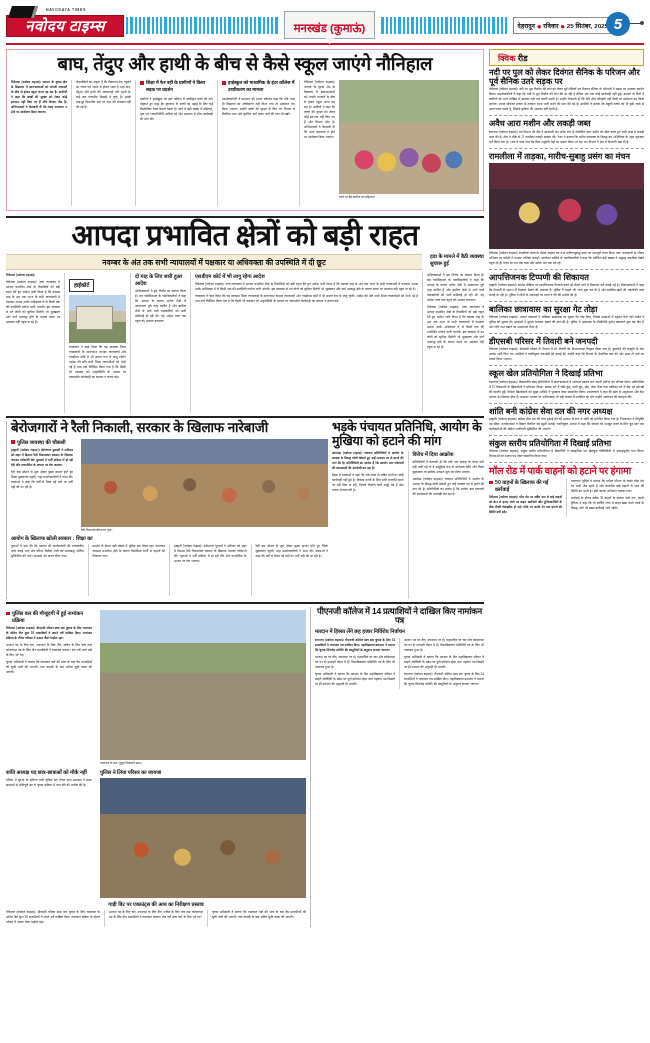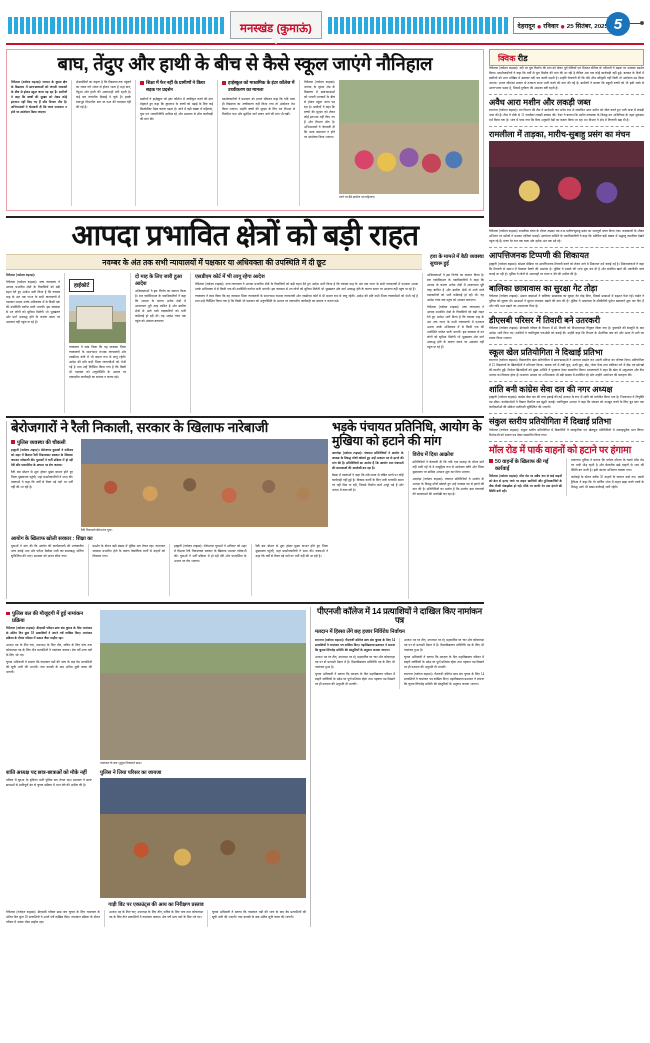--- a/index.html
+++ b/index.html
@@ -186,20 +186,25 @@
   .side-h { font-family: "Liberation Sans", sans-serif; font-weight: bold;
             font-size: 8.2px; line-height: 1.12; color: #111; margin: 2px 0 1px; }
   .dash { border-top: 1px dashed #9a9a9a; margin: 3px 0; }
 </style>
 </head>
 <body>
 
 <div class="page">
 
   <div class="masthead">
+    <div class="logo-wrap">
+      <div class="logo-corner"></div>
+      <div class="logo-latin">NAVODAYA TIMES</div>
+      <div class="logo-box">नवोदय टाइम्स</div>
+    </div>
 
     <div class="bars">
       <i></i>
         <i></i>
         <i></i>
         <i></i>
         <i></i>
         <i></i>
         <i></i>
         <i></i>
@@ -488,20 +493,21 @@
       </div>
     </div>
 
     <div class="right-col">
       <div class="quick-head">
         <span class="q1">क्विक</span>
         <span class="q2">रीड</span>
       </div>
 
       <div>
+        <div class="side-h">नदी पर पुल को लेकर दिवंगत सैनिक के परिजन और पूर्व सैनिक उतरे सड़क पर</div>
         <div class="copy">नैनीताल (नवोदय टाइम्स)। नदी पर पुल निर्माण की मांग को लेकर पूर्व सैनिकों एवं दिवंगत सैनिक के परिजनों ने सड़क पर उतरकर प्रदर्शन किया। प्रदर्शनकारियों ने कहा कि वर्षों से पुल निर्माण की मांग की जा रही है लेकिन अब तक कोई कार्यवाही नहीं हुई। बरसात के दिनों में ग्रामीणों को जान जोखिम में डालकर नदी पार करनी पड़ती है। उन्होंने चेतावनी दी कि यदि शीघ्र स्वीकृति नहीं मिली तो आंदोलन उग्र किया जाएगा। ज्ञापन सौंपकर शासन से तत्काल बजट जारी करने की मांग की गई है। ग्रामीणों ने बताया कि स्कूली बच्चों को भी इसी रास्ते से आना-जाना पड़ता है, जिससे दुर्घटना की आशंका बनी रहती है।</div>
       </div>
       <div class="dash"></div>
 
       <div>
         <div class="side-h">अवैध आरा मशीन और लकड़ी जब्त</div>
         <div class="copy">रामनगर (नवोदय टाइम्स)। वन विभाग की टीम ने छापेमारी कर अवैध रूप से संचालित आरा मशीन को सील करते हुए भारी मात्रा में लकड़ी जब्त की है। टीम ने मौके से 11 घनमीटर लकड़ी बरामद की। रेंजर ने बताया कि मशीन संचालक के विरुद्ध वन अधिनियम के तहत मुकदमा दर्ज किया गया है। जांच में पाया गया कि बिना अनुमति पेड़ों का कटान किया जा रहा था। विभाग ने क्षेत्र में निगरानी बढ़ा दी है।</div>
       </div>
       <div class="dash"></div>
 
@@ -518,21 +524,21 @@
       </div>
       <div class="dash"></div>
 
       <div>
         <div class="side-h">बालिका छात्रावास का सुरक्षा गेट तोड़ा</div>
         <div class="copy">नैनीताल (नवोदय टाइम्स)। अज्ञात बदमाशों ने बालिका छात्रावास का सुरक्षा गेट तोड़ दिया, जिससे छात्राओं में दहशत फैल गई। वार्डन ने पुलिस को सूचना दी। छात्राओं ने सुरक्षा व्यवस्था बढ़ाने की मांग की है। पुलिस ने आसपास के सीसीटीवी फुटेज खंगालने शुरू कर दिए हैं और रात्रि गश्त बढ़ाने का आश्वासन दिया है।</div>
       </div>
       <div class="dash"></div>
 
       <div>
-        <div class="side-h">डीएसबी परिसर में तिवारी बने उतरकरी</div>
+        <div class="side-h">डीएसबी परिसर में तिवारी बने जनपदी</div>
         <div class="copy">नैनीताल (नवोदय टाइम्स)। डीएसबी परिसर के विभाग में डॉ. तिवारी को विभागाध्यक्ष नियुक्त किया गया है। कुलपति की संस्तुति के बाद आदेश जारी किए गए। साथियों ने नवनियुक्त एचओडी को बधाई दी। उन्होंने कहा कि विभाग के शैक्षणिक स्तर को और ऊपर ले जाने का प्रयास किया जाएगा।</div>
       </div>
       <div class="dash"></div>
 
       <div>
         <div class="side-h">स्कूल खेल प्रतियोगिता ने दिखाई प्रतिभा</div>
         <div class="copy">रामनगर (नवोदय टाइम्स)। विद्यालयीय खेल प्रतियोगिता में छात्र-छात्राओं ने शानदार प्रदर्शन कर अपनी प्रतिभा का परिचय दिया। प्रतियोगिता में 15 विद्यालयों के खिलाड़ियों ने प्रतिभाग किया। बालक वर्ग में लंबी कूद, ऊंची कूद, दौड़, गोला फेंक तथा बालिका वर्ग में दौड़ एवं खो-खो की स्पर्धाएं हुईं। विजेता खिलाड़ियों को मुख्य अतिथि ने पुरस्कार देकर सम्मानित किया। प्रधानाचार्य ने कहा कि खेल से अनुशासन और टीम भावना का विकास होता है। समापन अवसर पर अभिभावक भी बड़ी संख्या में उपस्थित रहे और उन्होंने आयोजन की सराहना की।</div>
       </div>
       <div class="dash"></div>
 

